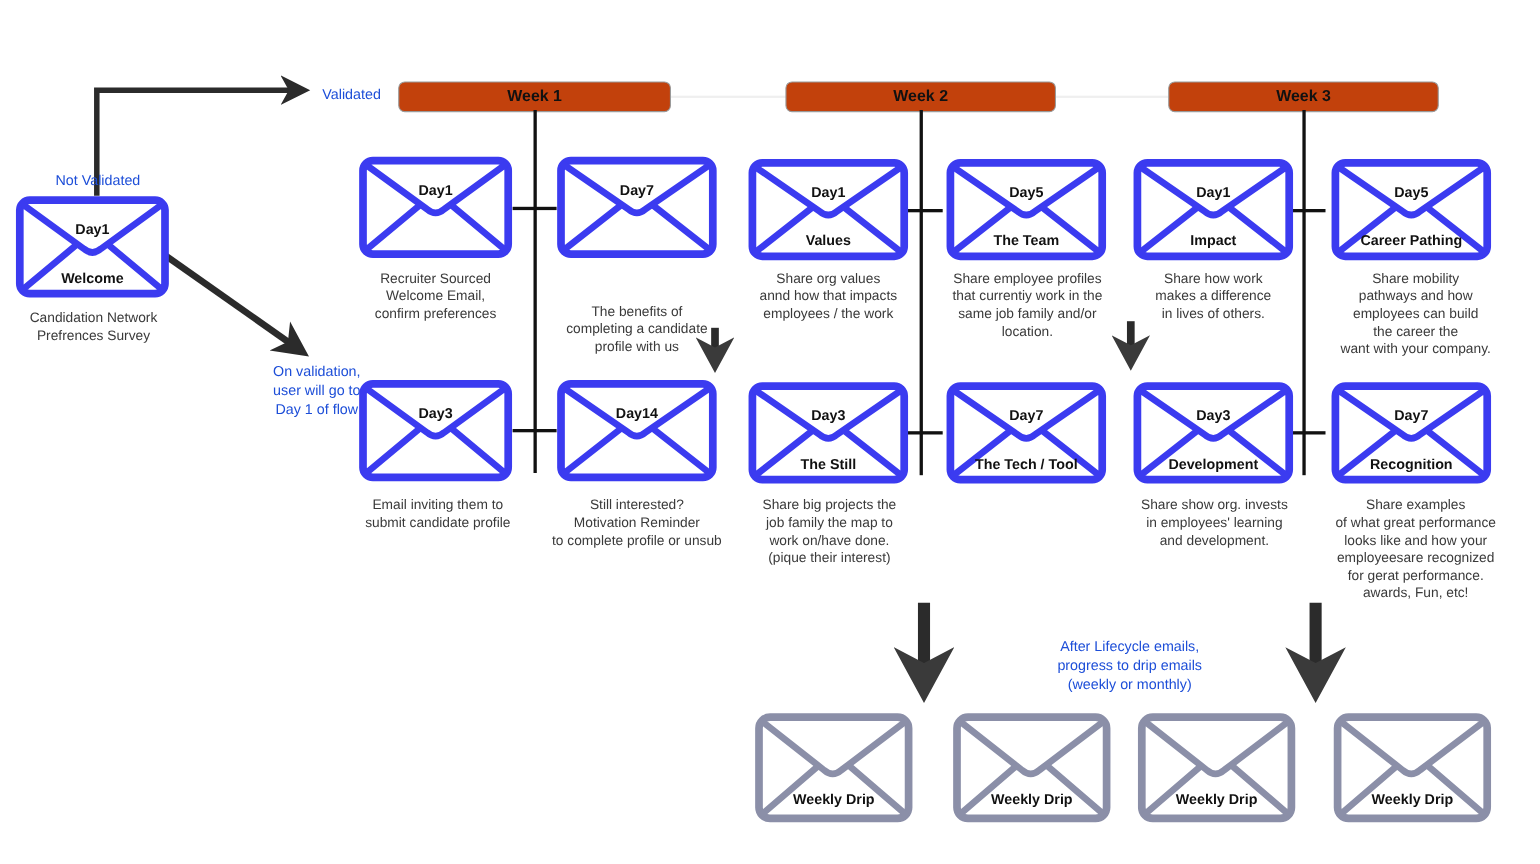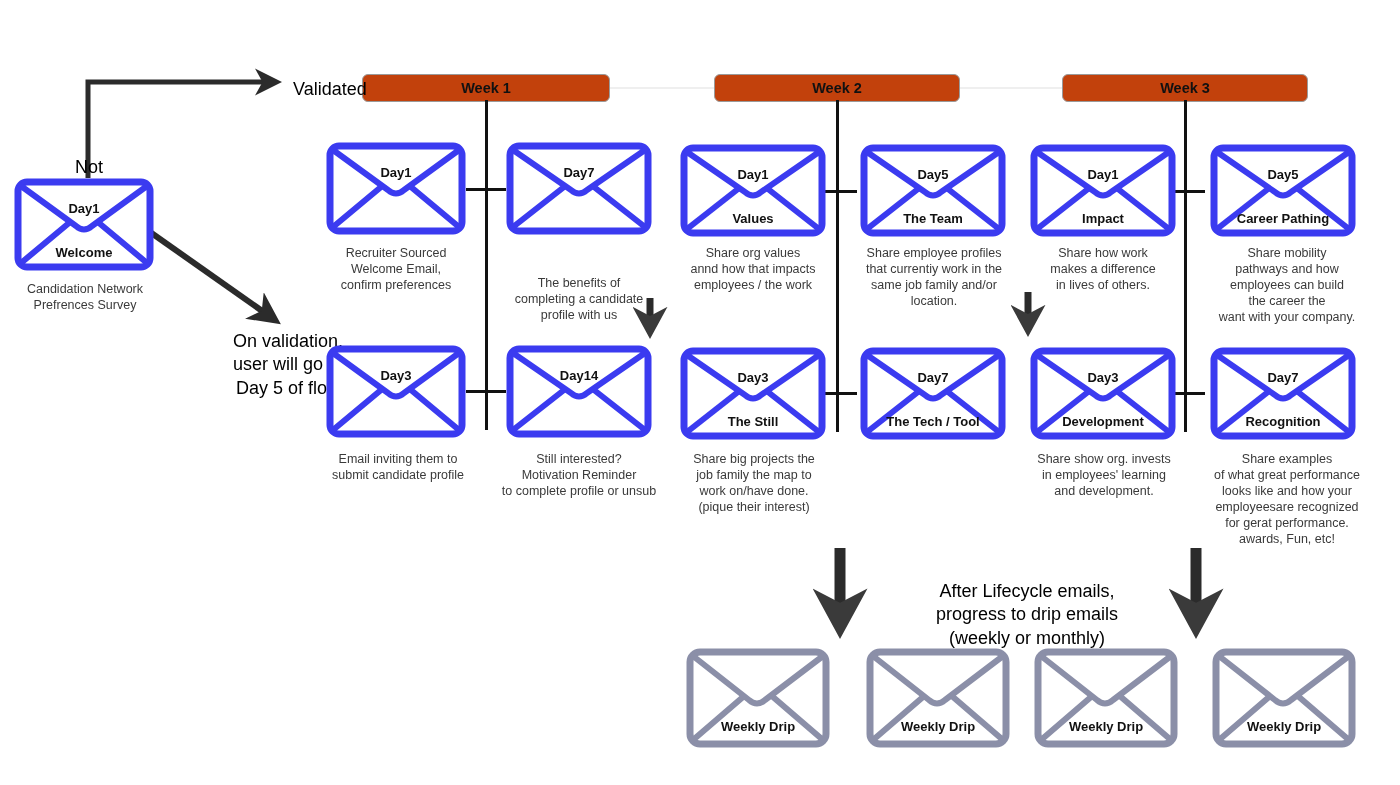--- a/index.html
+++ b/index.html
@@ -36,21 +36,21 @@
     font-weight:bold;font-size:14.5px;color:#111;
     box-sizing:border-box;
   }
   .weeklink{position:absolute;height:2px;background:#efefef;}
 
   
   .vline{position:absolute;width:3px;background:#111;}
   .hstub{position:absolute;height:3px;background:#111;}
 
   .freetext{
-    position:absolute;font-size:18px;line-height:1.3;color:#000000;
+    position:absolute;font-size:13px;line-height:1.3;color:#1d4ed8;
     white-space:pre-line;
   }
   .freetext.c{text-align:center;}
   .freetext.l{text-align:left;}
 
   svg.overlay{position:absolute;left:0;top:0;width:1400px;height:785px;pointer-events:none;}
 </style>
 </head>
 <body>
 
@@ -126,21 +126,21 @@
       <path d="M133 85 L85 45" fill="none" stroke="#3b3bf0" stroke-width="6" stroke-linecap="round"></path>
     </svg>
     <div class="lbl top">Day1</div>
     <div class="lbl bot">Welcome</div>
   </div>
   <div class="caption" style="left:0px;top:281px;width:170px;">Candidation Network
 Prefrences Survey</div>
 
   <div class="freetext c" style="left:228px;top:330px;width:120px;">On validation,
 user will go to
-Day 5 of flow</div>
+Day 1 of flow</div>
 
   <div class="env" style="left:326px;top:142px;width:140px;height:93px;">
     <svg width="140" height="93" viewBox="0 0 140 93">
       <rect x="4" y="4" width="132" height="85" rx="9" ry="9" fill="#fff" stroke="#3b3bf0" stroke-width="7"></rect>
       <path d="M7 8 L62 48 Q70 55 78 48 L133 8" fill="none" stroke="#3b3bf0" stroke-width="6" stroke-linecap="round" stroke-linejoin="round"></path>
       <path d="M7 85 L55 45" fill="none" stroke="#3b3bf0" stroke-width="6" stroke-linecap="round"></path>
       <path d="M133 85 L85 45" fill="none" stroke="#3b3bf0" stroke-width="6" stroke-linecap="round"></path>
     </svg>
     <div class="lbl top">Day1</div>
     <div class="lbl bot"></div>

